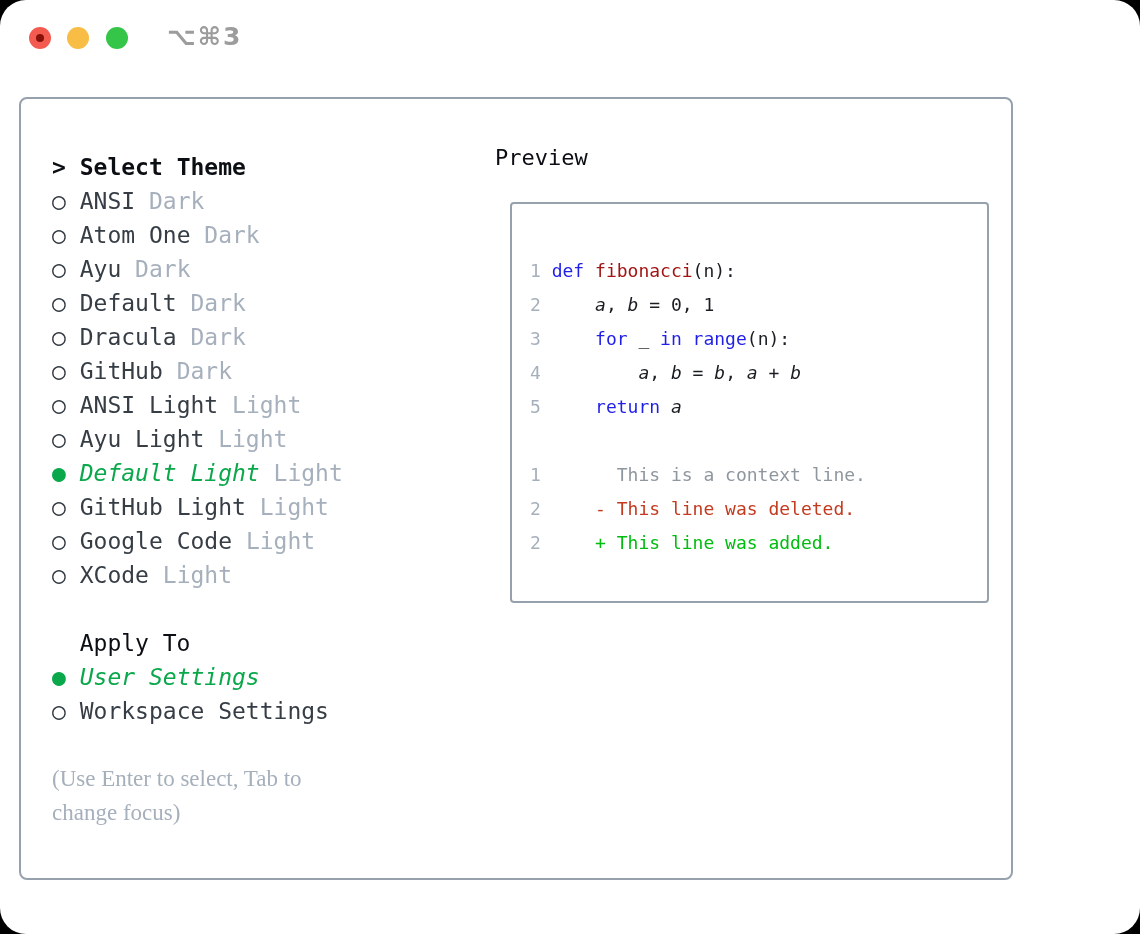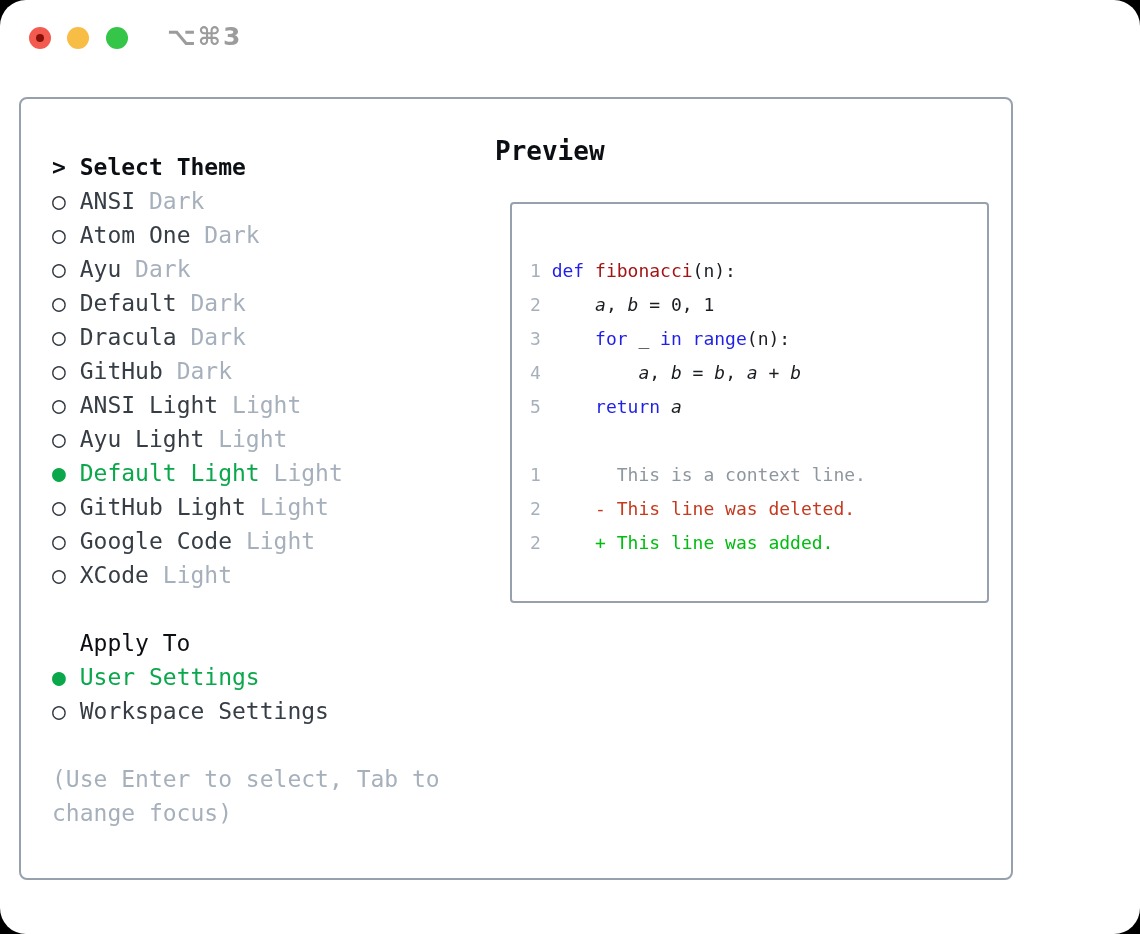--- a/index.html
+++ b/index.html
@@ -68,32 +68,32 @@
     margin-left: 12px;
   }
   .row { height: 34px; }
   .prompt, .hdr {
     font-weight: 700;
     color: var(--header-black);
   }
   .bul { color: var(--name-dark); }
   .bul.sel { color: var(--accent-green); }
   .nm { color: var(--name-dark); }
-  .nm.sel { color: var(--accent-green); }
+  .nm.sel { color: var(--accent-green); font-style: italic; }
   .var-suffix { color: var(--muted-gray); }
   .apply-label { color: var(--header-black); }
-  .help { color: var(--muted-gray); }
+  .help { color: var(--muted-gray); font-family: Liberation Serif, serif; }
   
   .preview-title {
     position: absolute;
     left: 474px;
-    top: 35px;
-    font-size: 26px;
+    top: 42px;
+    font-size: 22px;
     line-height: 34px;
-    font-weight: 700;
+    font-weight: 400;
     color: var(--header-black);
     white-space: pre;
   }
   .preview-box {
     position: absolute;
     left: 489px;
     top: 103px;
     width: 475px;
     height: 397px;
     border: 2px solid var(--border-gray);

